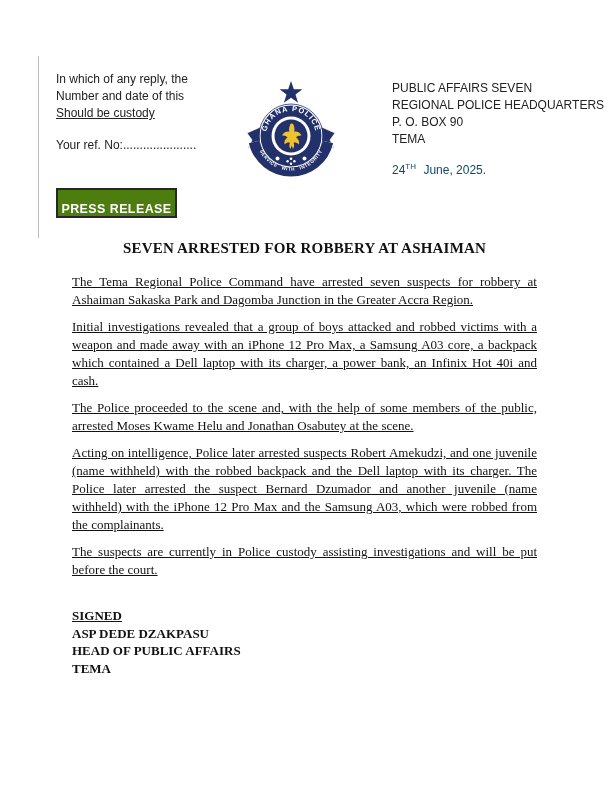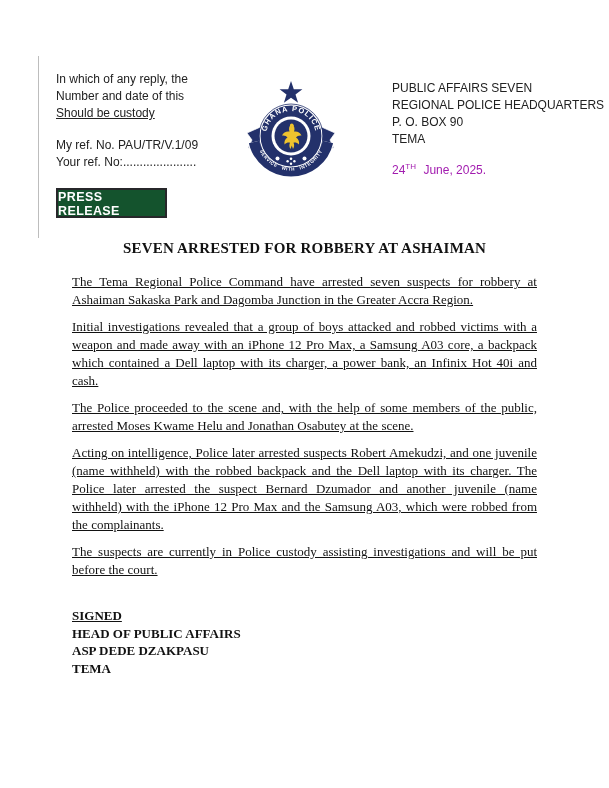--- a/index.html
+++ b/index.html
@@ -10,31 +10,31 @@
   
   .scan-line{position:absolute;left:38px;top:56px;width:1px;height:182px;background:#9a9a9a;opacity:.65;}
 
   
   .reply-block{position:absolute;left:56px;top:71px;font-size:12px;line-height:17px;color:#222;}
   .reply-block .underlined{text-decoration:underline;}
   .refs{position:absolute;left:56px;top:137px;font-size:12px;line-height:17px;color:#222;}
 
   
   .press-stamp{
-    position:absolute;left:56px;top:188px;width:111px;height:30px;box-sizing:border-box;
-    background:#14532d;border:2px solid #27272a;color:#fff;font-weight:bold;font-size:12.5px;
-    display:flex;align-items:flex-start;justify-content:center;letter-spacing:.4px;
+    position:absolute;left:56px;top:188px;width:121px;height:30px;box-sizing:border-box;
+    background:#4d7c0f;border:2px solid #27272a;color:#fff;font-weight:bold;font-size:12.5px;
+    display:flex;align-items:flex-end;justify-content:center;letter-spacing:.4px;
   }
 
   
   .crest{position:absolute;left:246px;top:80px;width:90px;height:102px;}
 
   
   .unit-block{position:absolute;left:392px;top:80px;font-size:12px;line-height:17px;color:#222;}
-  .date-line{position:absolute;left:392px;top:162px;font-size:12px;color:#a21caf;}
+  .date-line{position:absolute;left:392px;top:162px;font-size:12px;color:#0c4a6e;}
   .date-line sup{font-size:8px;}
   .date-line .date-rest{margin-left:4px;}
 
   
   .doc{position:absolute;left:72px;top:240px;width:465px;font-family:"Liberation Serif",serif;font-size:13px;color:#121212;}
   .doc-title{text-align:center;font-weight:bold;font-size:15px;letter-spacing:.2px;margin:0 0 16px 0;}
   .doc p.body-para{text-align:justify;line-height:18px;margin:0 0 9px 0;text-decoration:underline;}
   .sig{margin-top:28px;font-weight:bold;line-height:17.5px;}
   .sig .signed{text-decoration:underline;}
 </style>
@@ -43,21 +43,20 @@
 
 <div class="scan-line"></div>
 
 <div class="reply-block">
   <div>In which of any reply, the</div>
   <div>Number and date of this</div>
   <div class="underlined">Should be custody</div>
 </div>
 
 <div class="refs">
-  <div>My ref. No. PAU/TR/V.1/09</div>
   <div>Your ref. No:......................</div>
 </div>
 
 <div class="press-stamp">
   <span>PRESS RELEASE</span>
 </div>
 
 <svg class="crest" viewBox="0 0 90 102" aria-hidden="true">
 
   <polygon fill="#23316b" points="45,1 47.8,9.2 56.4,9.3 49.5,14.5 52.1,22.7 45,17.7 37.9,22.7 40.5,14.5 33.6,9.3 42.2,9.2"></polygon>
@@ -118,17 +117,17 @@
   <div>
 
   <p class="body-para">The Tema Regional Police Command have arrested seven suspects for robbery at Ashaiman Sakaska Park and Dagomba Junction in the Greater Accra Region.</p>
       <p class="body-para">Initial investigations revealed that a group of boys attacked and robbed victims with a weapon and made away with an iPhone 12 Pro Max, a Samsung A03 core, a backpack which contained a Dell laptop with its charger, a power bank, an Infinix Hot 40i and cash.</p>
       <p class="body-para">The Police proceeded to the scene and, with the help of some members of the public, arrested Moses Kwame Helu and Jonathan Osabutey at the scene.</p>
       <p class="body-para">Acting on intelligence, Police later arrested suspects Robert Amekudzi, and one juvenile (name withheld) with the robbed backpack and the Dell laptop with its charger.  The Police later arrested the suspect Bernard Dzumador and another juvenile (name withheld) with the iPhone 12 Pro Max and the Samsung A03, which were robbed from the complainants.</p>
       <p class="body-para">The suspects are currently in Police custody assisting investigations and will be put before the court.</p>
     </div>
   <div class="sig">
     <div class="signed">SIGNED</div>
+    <div>ASP DEDE DZAKPASU</div>
     <div>HEAD OF PUBLIC AFFAIRS</div>
-    <div>ASP DEDE DZAKPASU</div>
     <div>TEMA</div>
   </div>
 </div>
 
 </body></html>

